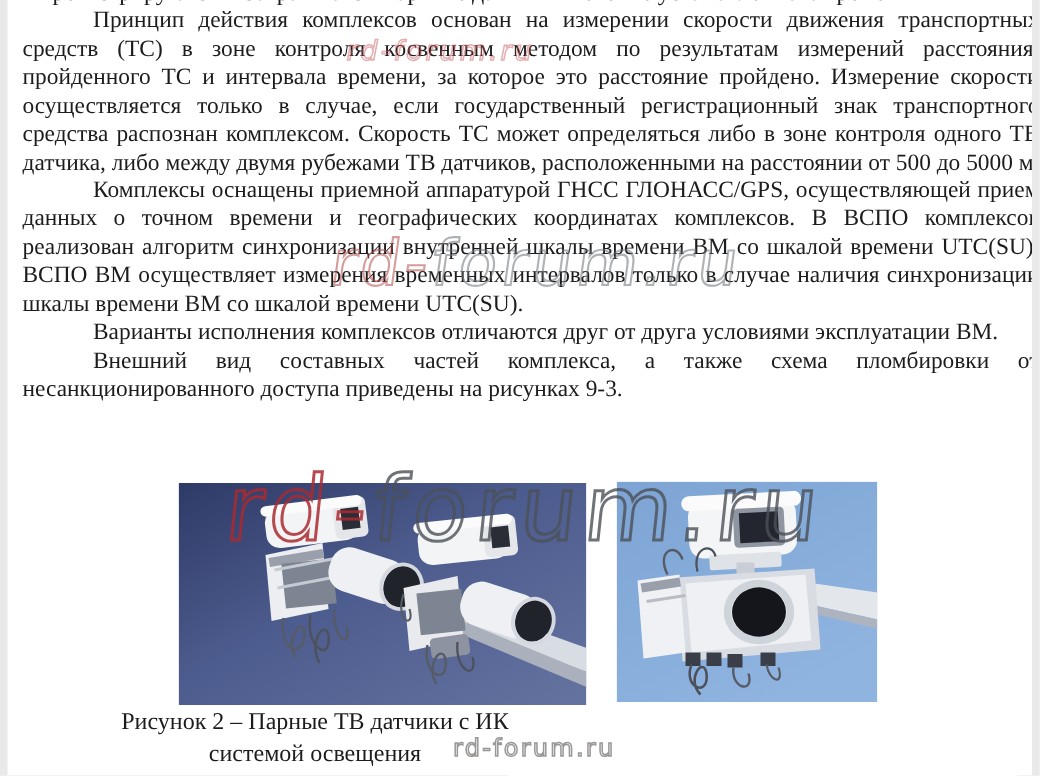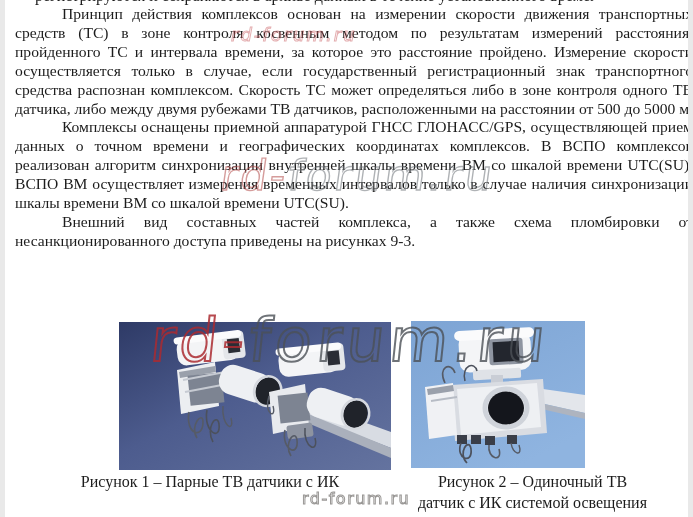--- a/index.html
+++ b/index.html
@@ -61,20 +61,21 @@
 
 <div class="page">
 
   <div class="clipped-line">
     <span>регистрируются и сохраняются в архиве данных в течение установленного времени.</span>
   </div>
 
   <div class="text-block">
     <p>Принцип действия комплексов основан на измерении скорости движения транспортных средств (ТС) в зоне контроля косвенным методом по результатам измерений расстояния, пройденного ТС и интервала времени, за которое это расстояние пройдено. Измерение скорости осуществляется только в случае, если государственный регистрационный знак транспортного средства распознан комплексом. Скорость ТС может определяться либо в зоне контроля одного ТВ датчика, либо между двумя рубежами ТВ датчиков, расположенными на расстоянии от 500 до 5000 м.</p>
     <p>Комплексы оснащены приемной аппаратурой ГНСС ГЛОНАСС/GPS, осуществляющей прием данных о точном времени и географических координатах комплексов. В ВСПО комплексов реализован алгоритм синхронизации внутренней шкалы времени ВМ со шкалой времени UTC(SU). ВСПО ВМ осуществляет измерения временных интервалов только в случае наличия синхронизации шкалы времени ВМ со шкалой времени UTC(SU).</p>
+    <p>Варианты исполнения комплексов отличаются друг от друга условиями эксплуатации ВМ.</p>
     <p>Внешний вид составных частей комплекса, а также схема пломбировки от несанкционированного доступа приведены на рисунках 9-3.</p>
   </div>
 
   <div class="photo photo-left">
     <svg viewBox="0 0 272 148" preserveAspectRatio="none">
       <defs>
         <linearGradient id="sky1" x1="0" y1="0" x2="1" y2="1">
           <stop offset="0" stop-color="#2e3a66"></stop>
           <stop offset="0.45" stop-color="#4d5c8e"></stop>
           <stop offset="1" stop-color="#64739f"></stop>
@@ -171,25 +172,22 @@
 
       <path d="M50,122 C44,138 62,144 60,128 C58,116 46,132 56,142" fill="none" stroke="#4c515c" stroke-width="1.7"></path>
       <path d="M78,124 C76,138 92,142 88,128" fill="none" stroke="#565b66" stroke-width="1.6"></path>
       <path d="M100,122 C102,134 112,136 108,124" fill="none" stroke="#565b66" stroke-width="1.4"></path>
       <path d="M34,62 C26,46 40,40 44,52" fill="none" stroke="#565b66" stroke-width="1.6"></path>
       <path d="M54,60 C50,44 64,40 66,50" fill="none" stroke="#4c515c" stroke-width="1.5"></path>
     </svg>
   </div>
 
   <div class="caption caption-left">
-    <span>Рисунок 1 – Парные ТВ датчики с ИК</span><br>
-  </div>
-  <div class="caption caption-right">
-    <span>Рисунок 2 – Одиночный ТВ</span><br>
-    <span>датчик с ИК системой освещения</span>
+    <span>Рисунок 2 – Парные ТВ датчики с ИК</span><br>
+    <span>системой освещения</span>
   </div>
 
   <div class="wm wm-top">rd-forum.ru</div>
   <div class="wm wm-mid"><span class="red">rd-</span><span class="gray">forum.ru</span></div>
   <div class="wm wm-big"><span class="red">rd-</span><span class="gray">forum.ru</span></div>
   <div class="wm wm-bottom">rd-forum.ru</div>
 
 </div>
 
 </body></html>

